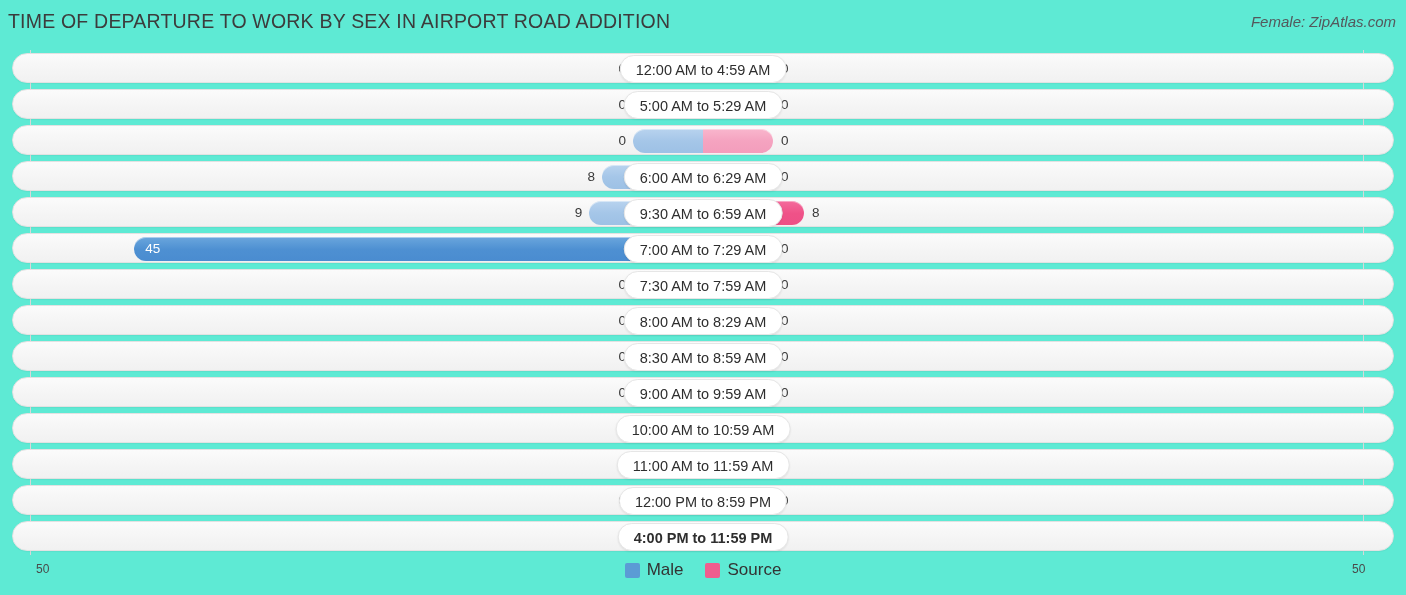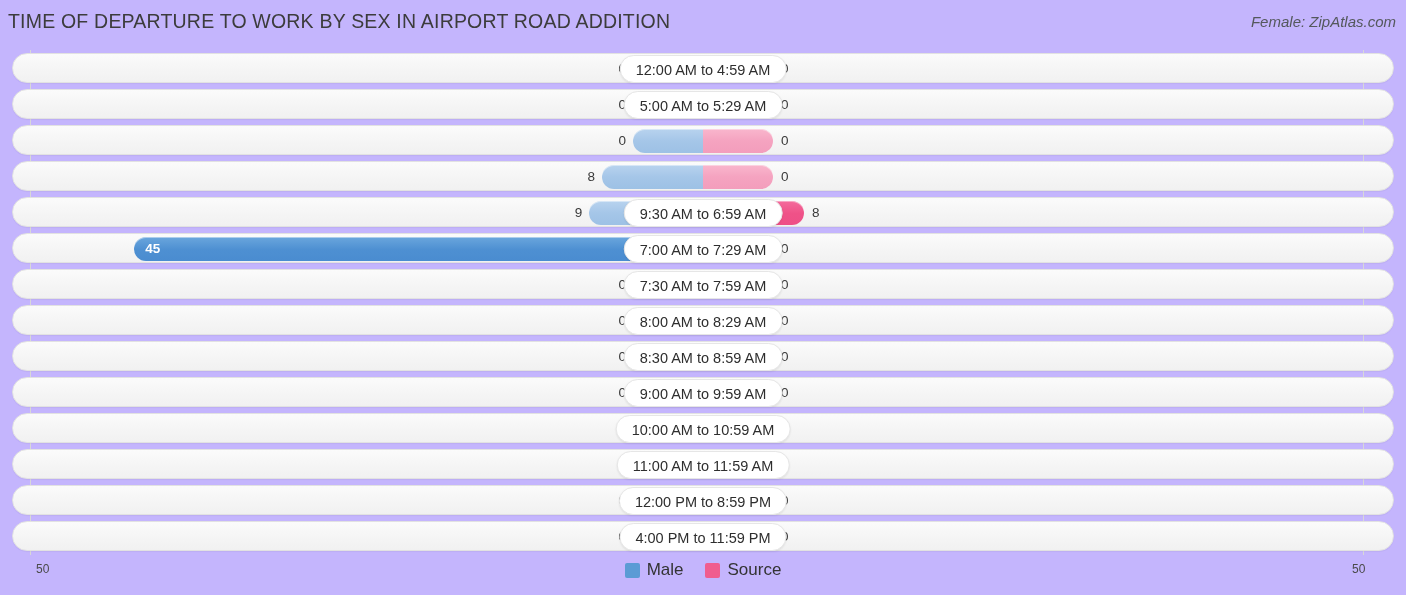--- a/index.html
+++ b/index.html
@@ -6,21 +6,21 @@
   html, body {
     margin: 0;
     padding: 0;
     background: #ffffff;
     font-family: "Liberation Sans", sans-serif;
   }
   #page {
     position: relative;
     width: 1406px;
     height: 595px;
-    background: #c4b5fd;
+    background: #5eead4;
     overflow: hidden;
   }
 
   
   .header {
     position: absolute;
     top: 0; left: 0;
     width: 1406px;
     height: 46px;
   }
@@ -113,21 +113,21 @@
     height: 24px;
     line-height: 24px;
     font-size: 13.5px;
     color: #3a3a3a;
     white-space: nowrap;
   }
   .val.male   { text-align: right; }
   .val.female { text-align: left; }
   .val.inside {
     color: #ffffff;
-    font-weight: 700;
+    font-weight: 400;
   }
 
   
   .cat-pill {
     position: absolute;
     top: 1px;
     height: 28px;
     line-height: 28px;
     transform: translateX(-50%);
     left: 703px;
@@ -218,20 +218,21 @@
           <div class="bar female" style="width: 70px; left: 703px;"></div>
           <div class="val female" style="left: 781px;">0</div>
         </div>
       </div>
       <div class="row" style="top: 111px;">
         <div class="row-inner" style="left: -13px; width: 1406px;">
           <div class="bar male" style="width: 101.12px; right: 703px;"></div>
           <div class="val male" style="right: 811.12px;">8</div>
           <div class="bar female" style="width: 70px; left: 703px;"></div>
           <div class="val female" style="left: 781px;">0</div>
+          <div class="cat-pill">6:00 AM to 6:29 AM</div>
         </div>
       </div>
       <div class="row" style="top: 147px;">
         <div class="row-inner" style="left: -13px; width: 1406px;">
           <div class="bar male" style="width: 113.76px; right: 703px;"></div>
           <div class="val male" style="right: 823.76px;">9</div>
           <div class="bar female hi" style="width: 101.12px; left: 703px;"></div>
           <div class="val female" style="left: 812.12px;">8</div>
           <div class="cat-pill">9:30 AM to 6:59 AM</div>
         </div>
@@ -301,21 +302,21 @@
       </div>
       <div class="row" style="top: 435px;">
         <div class="row-inner" style="left: -13px; width: 1406px;">
           <div class="bar male" style="width: 70px; right: 703px;"></div>
           <div class="val male" style="right: 780px;">0</div>
           <div class="bar female" style="width: 70px; left: 703px;"></div>
           <div class="val female" style="left: 781px;">0</div>
           <div class="cat-pill">12:00 PM to 8:59 PM</div>
         </div>
       </div>
-      <div class="row" style="top: 471px;">
+      <div class="row" style="top: 471px; font-weight: bold;">
         <div class="row-inner" style="left: -13px; width: 1406px;">
           <div class="bar male" style="width: 70px; right: 703px;"></div>
           <div class="val male" style="right: 780px;">0</div>
           <div class="bar female" style="width: 70px; left: 703px;"></div>
           <div class="val female" style="left: 781px;">0</div>
           <div class="cat-pill">4:00 PM to 11:59 PM</div>
         </div>
       </div>
     </div>
 

